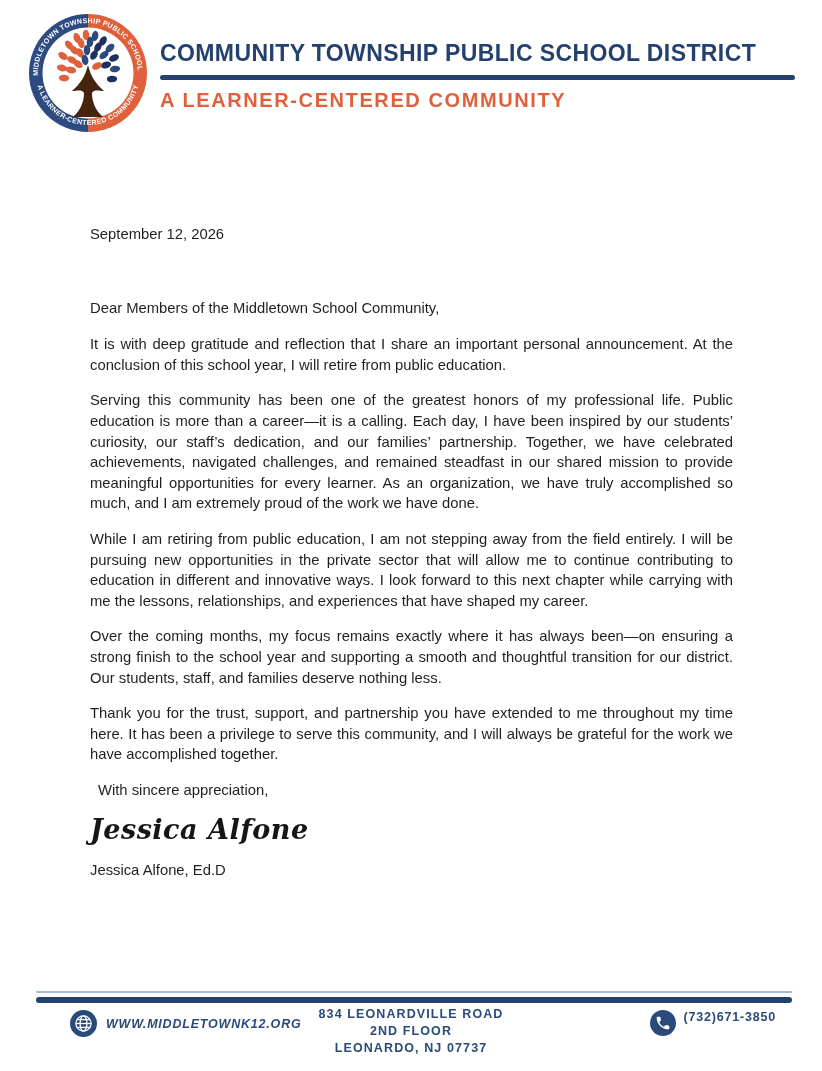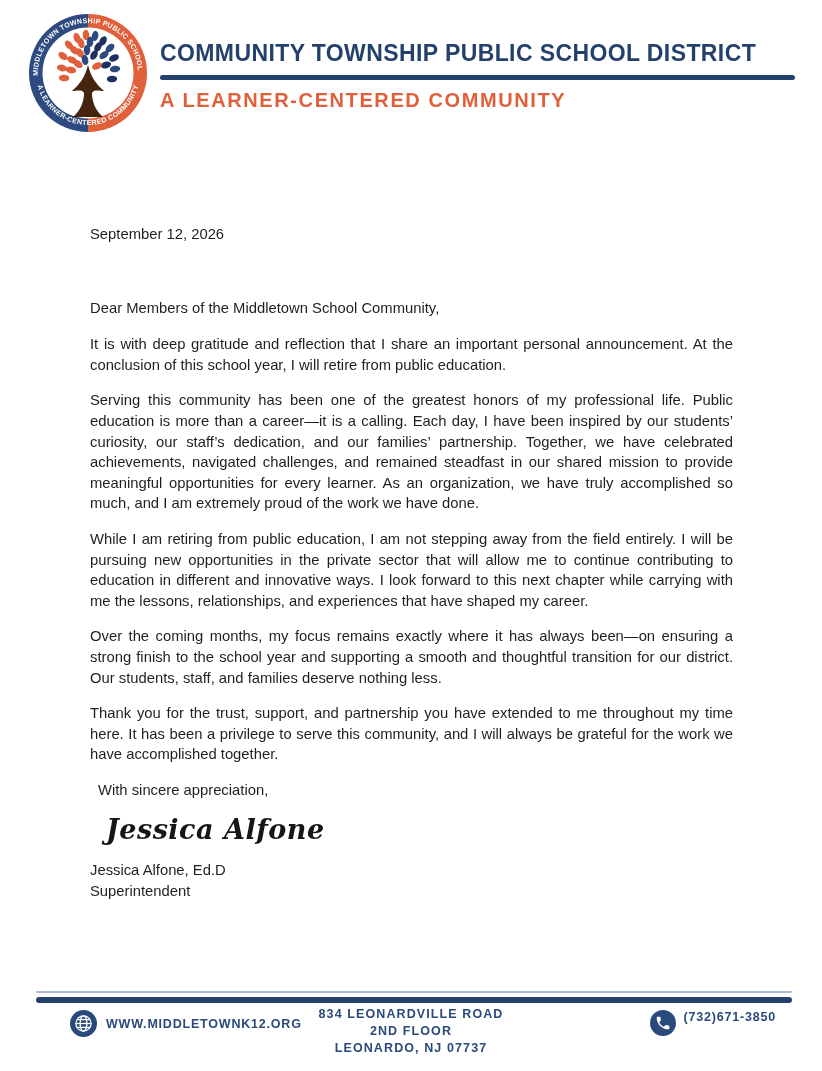--- a/index.html
+++ b/index.html
@@ -29,38 +29,38 @@
   
   .letter{
     position:absolute;left:90px;top:224px;width:643px;
     font-size:14.8px;line-height:20.6px;color:#1f1f1f;
   }
   .date{margin:0 0 53px 0;}
   .salutation{margin:0 0 16px 0;}
   .paras p{margin:0 0 15px 0;text-align:justify;}
   .closing{margin:8px;}
   .sig-script{
-    margin:13px 0 0 16px;
+    margin:13px 0 0 0;
     font-family:"DejaVu Serif",serif;font-style:italic;font-weight:bold;
     font-size:27px;line-height:34px;color:#161616;letter-spacing:.5px;
   }
   .signer{margin-top:13px;}
   .signer div{line-height:20.6px;}
   
   .footer-line-light{
     position:absolute;left:36px;top:991px;width:756px;height:2px;
     background:#a8bad4;border-radius:2px;
   }
   .footer-line{
     position:absolute;left:36px;top:997px;width:756px;height:6px;
     background:#24416e;border-radius:3px;
   }
   .foot-left{
     position:absolute;left:70px;top:1010px;
-    display:flex;align-items:center;gap:9px;
+    display:flex;align-items:center;gap:9px;font-style:italic;
   }
   .foot-center{
     position:absolute;left:50%;top:1006px;transform:translateX(-50%);
     text-align:center;font-size:12.5px;font-weight:bold;color:#2a4a7c;
     letter-spacing:1.1px;line-height:17px;white-space:nowrap;
   }
   .foot-right{
     position:absolute;right:46px;top:1010px;
     display:flex;align-items:flex-start;gap:8px;
   }
@@ -138,21 +138,20 @@
         <p>It is with deep gratitude and reflection that I share an important personal announcement. At the conclusion of this school year, I will retire from public education.</p>
         <p>Serving this community has been one of the greatest honors of my professional life. Public education is more than a career—it is a calling. Each day, I have been inspired by our students’ curiosity, our staff’s dedication, and our families’ partnership. Together, we have celebrated achievements, navigated challenges, and remained steadfast in our shared mission to provide meaningful opportunities for every learner.  As an organization, we have truly accomplished so much, and I am extremely proud of the work we have done.</p>
         <p>While I am retiring from public education, I am not stepping away from the field entirely. I will be pursuing new opportunities in the private sector that will allow me to continue contributing to education in different and innovative ways. I look forward to this next chapter while carrying with me the lessons, relationships, and experiences that have shaped my career.</p>
         <p>Over the coming months, my focus remains exactly where it has always been—on ensuring a strong finish to the school year and supporting a smooth and thoughtful transition for our district. Our students, staff, and families deserve nothing less.</p>
         <p>Thank you for the trust, support, and partnership you have extended to me throughout my time here. It has been a privilege to serve this community, and I will always be grateful for the work we have accomplished together.</p>
       </div>
     <p class="closing">With sincere appreciation,</p>
     <div class="sig-script">Jessica Alfone</div>
     <div class="signer">
       <div>Jessica Alfone, Ed.D</div>
-      <div>Superintendent</div>
     </div>
   </div>
 
   <div>
     <div class="footer-line-light"></div>
     <div class="footer-line"></div>
 
     <div class="foot-left">
       <svg class="icon-circle" width="27" height="27" viewBox="0 0 27 27">
         <circle cx="13.5" cy="13.5" r="13.5" fill="#2a4a7c"></circle>

